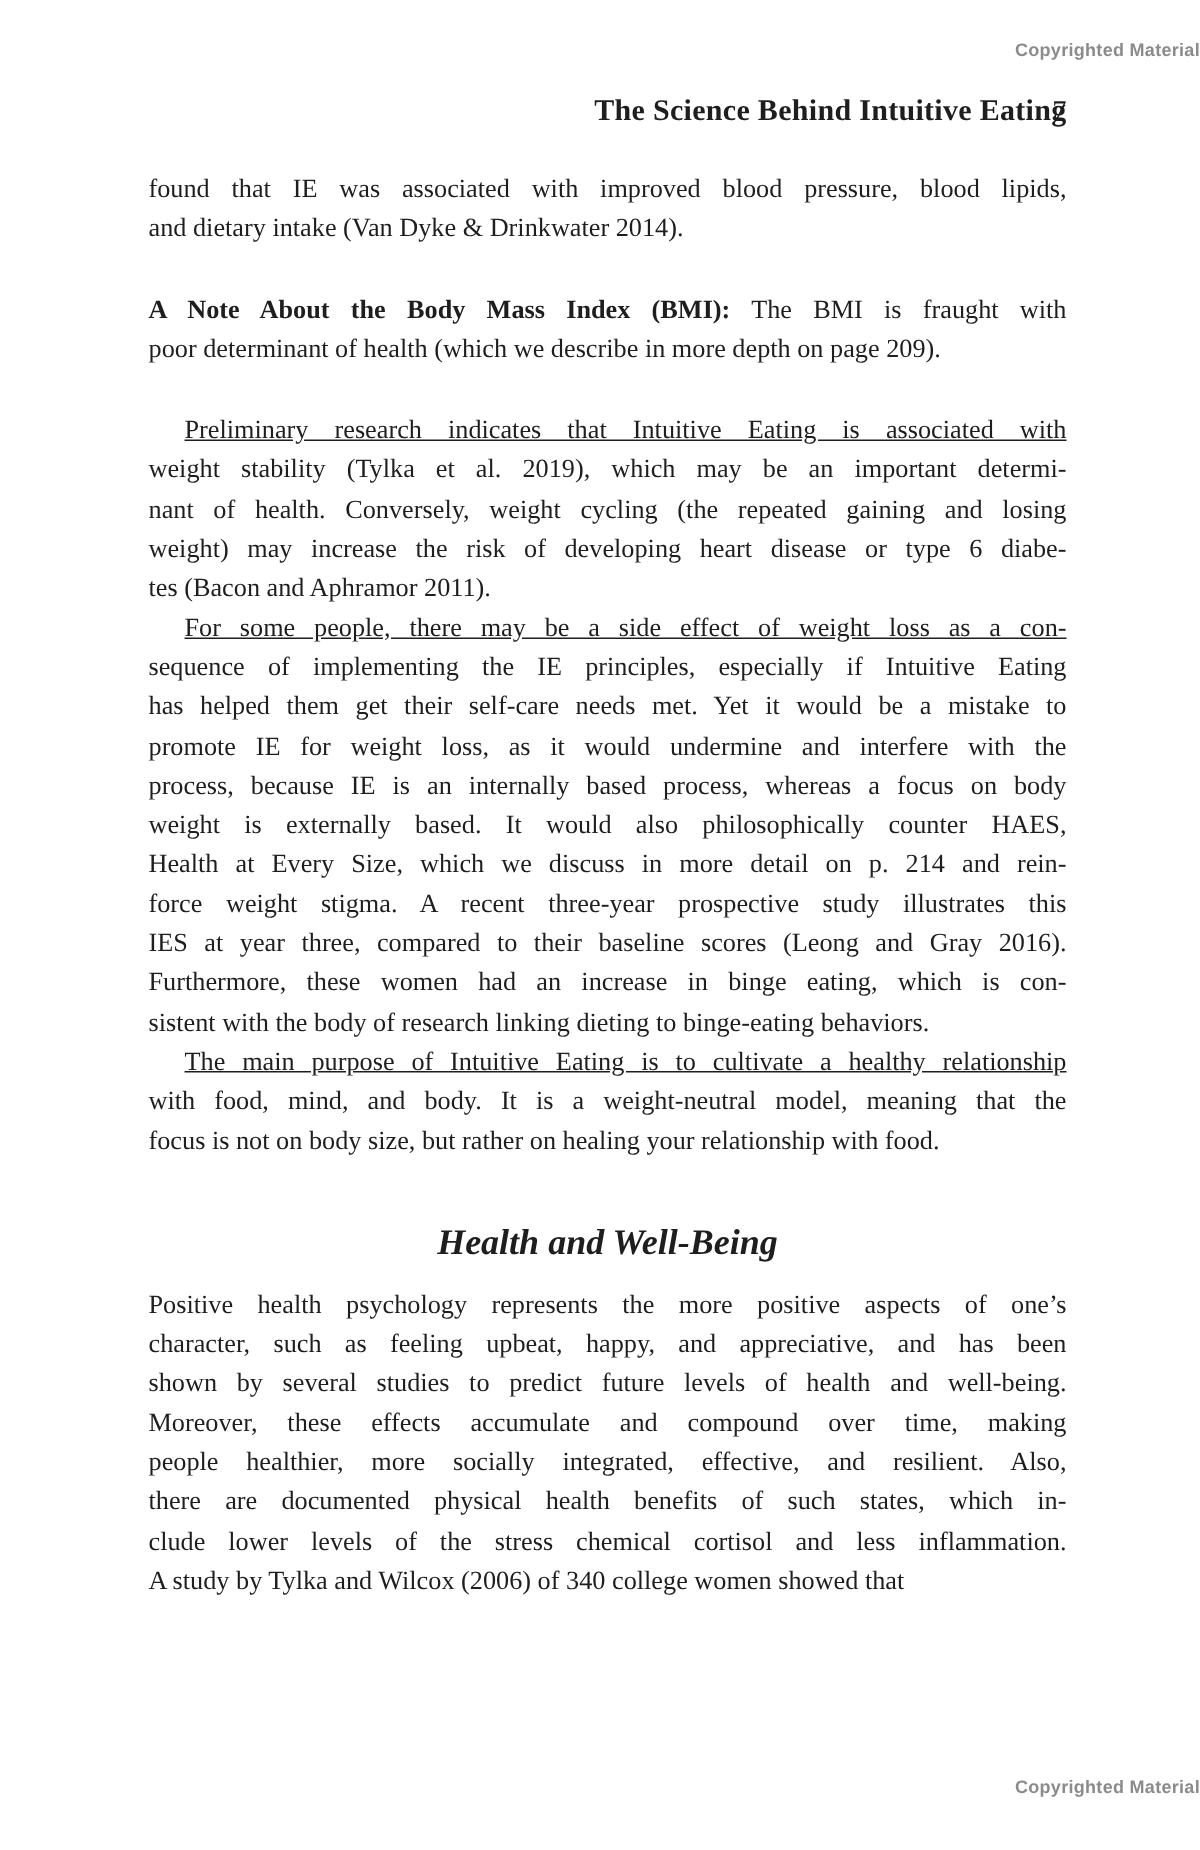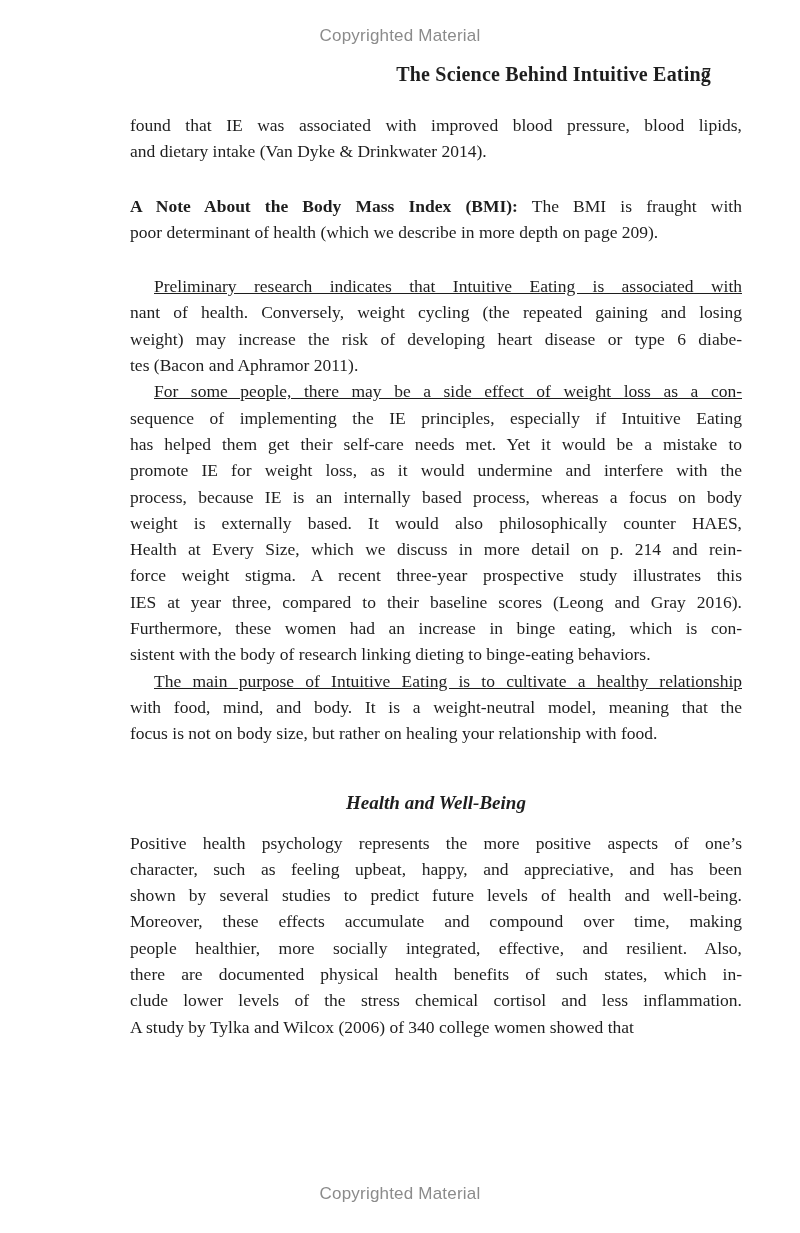--- a/index.html
+++ b/index.html
@@ -9,24 +9,24 @@
     height: 1233px;
     background: var(--bg, #ffffff);
     font-family: "Liberation Serif", "DejaVu Serif", serif;
     color: var(--text, #1e1e1e);
     overflow: hidden;
   }
   .copyright {
     position: absolute;
     left: 0;
     width: 100%;
-    text-align: center;
+    text-align: right;
     font-family: "Liberation Sans", "DejaVu Sans", sans-serif;
-    font-weight: normal;
-    font-size: 17px;
+    font-weight: bold;
+    font-size: 12px;
     letter-spacing: 0.2px;
     color: var(--muted, #8b8b8b);
   }
   .copyright.top { top: 26px; }
   .copyright.bottom { top: 1184px; }
   .running-head {
     position: absolute;
     top: 62px;
     left: 99px;
     width: 612px;
@@ -44,35 +44,34 @@
     font-size: 19px;
     letter-spacing: 0;
   }
   .text-column {
     position: absolute;
     left: 99px;
     top: 112px;
     width: 612px;
     font-size: 17.5px;
     line-height: 26.3px;
-    margin-left: 31px;
   }
   .para { margin: 0; }
   .para.space-before { margin-top: 28px; }
   .line {
     text-align: justify;
     text-align-last: justify;
   }
   .line.para-last { text-align-last: left; }
   .para.indented .line.para-first { text-indent: 24px; text-decoration: underline; }
   .section-heading {
     text-align: center;
     font-weight: bold;
     font-style: italic;
-    font-size: 19px;
+    font-size: 24px;
     line-height: 30px;
     margin-top: 41px;
     margin-bottom: 12px;
   }
 </style>
 </head>
 <body>
 
 <div class="page" style="--text: #1e1e1e; --muted: #8b8b8b; --bg: #ffffff;">
 
@@ -87,20 +86,21 @@
       <div class="para">
         <div class="line para-first">found that IE was associated with improved blood pressure, blood lipids,</div>
         <div class="line para-last">and dietary intake (Van Dyke &amp; Drinkwater 2014).</div>
       </div>
       <div class="para space-before">
         <div class="line para-first"><b>A Note About the Body Mass Index (BMI):</b> The BMI is fraught with</div>
         <div class="line para-last">poor determinant of health (which we describe in more depth on page 209).</div>
       </div>
       <div class="para indented space-before">
         <div class="line para-first">Preliminary research indicates that Intuitive Eating is associated with</div>
+        <div class="line">weight stability (Tylka et al. 2019), which may be an important determi-</div>
         <div class="line">nant of health. Conversely, weight cycling (the repeated gaining and losing</div>
         <div class="line">weight) may increase the risk of developing heart disease or type 6 diabe-</div>
         <div class="line para-last">tes (Bacon and Aphramor 2011).</div>
       </div>
       <div class="para indented">
         <div class="line para-first">For some people, there may be a side effect of weight loss as a con-</div>
         <div class="line">sequence of implementing the IE principles, especially if Intuitive Eating</div>
         <div class="line">has helped them get their self-care needs met. Yet it would be a mistake to</div>
         <div class="line">promote IE for weight loss, as it would undermine and interfere with the</div>
         <div class="line">process, because IE is an internally based process, whereas a focus on body</div>

